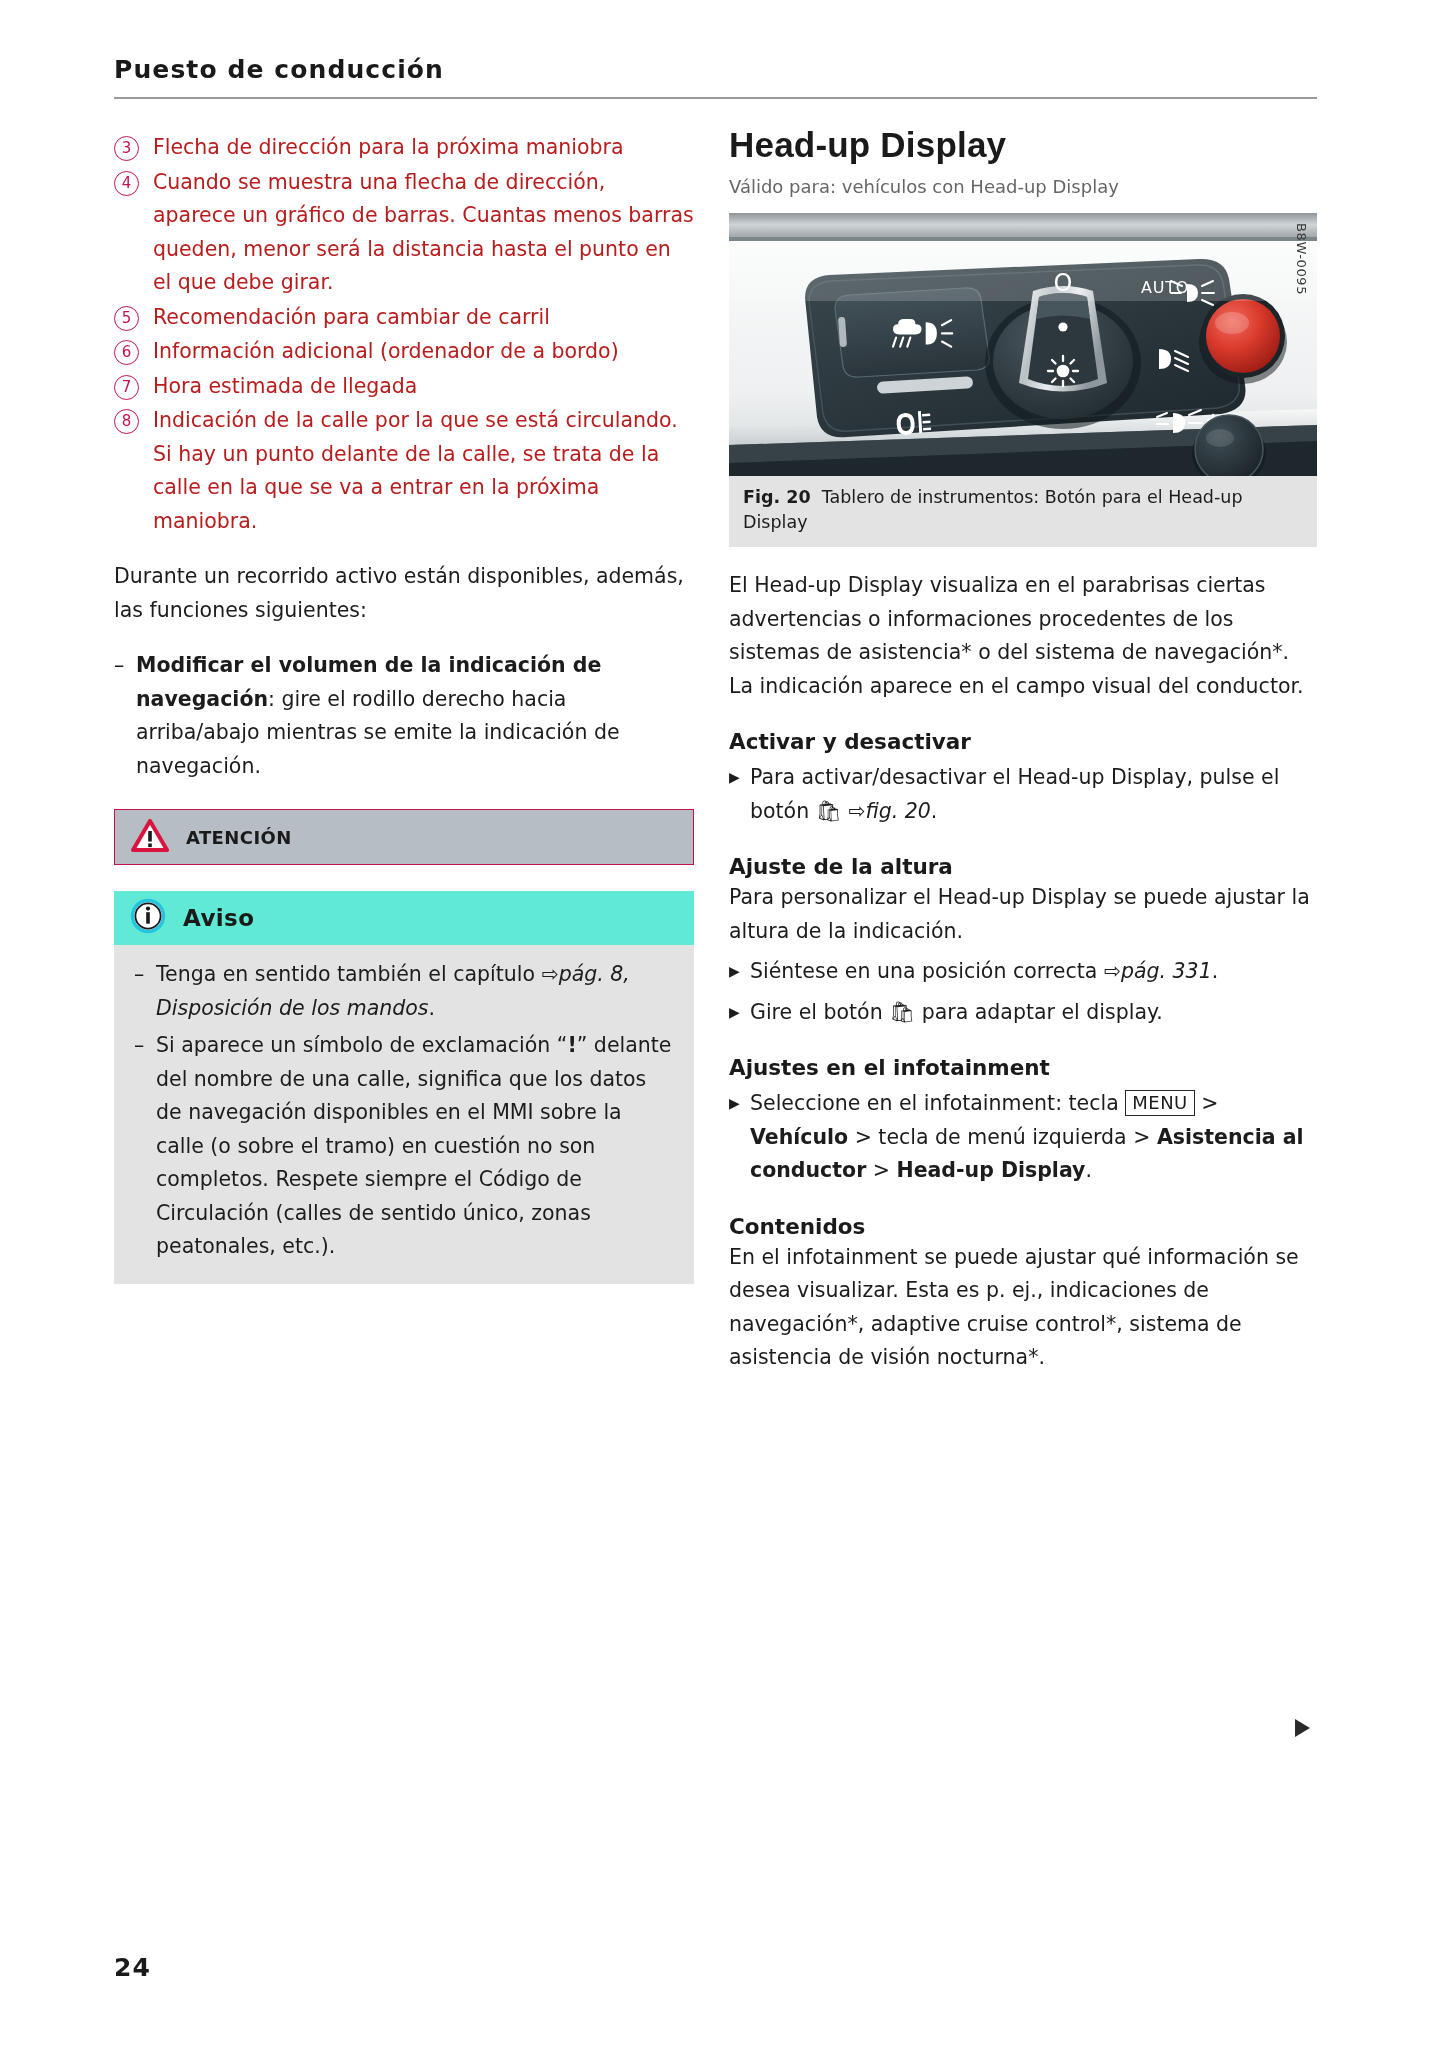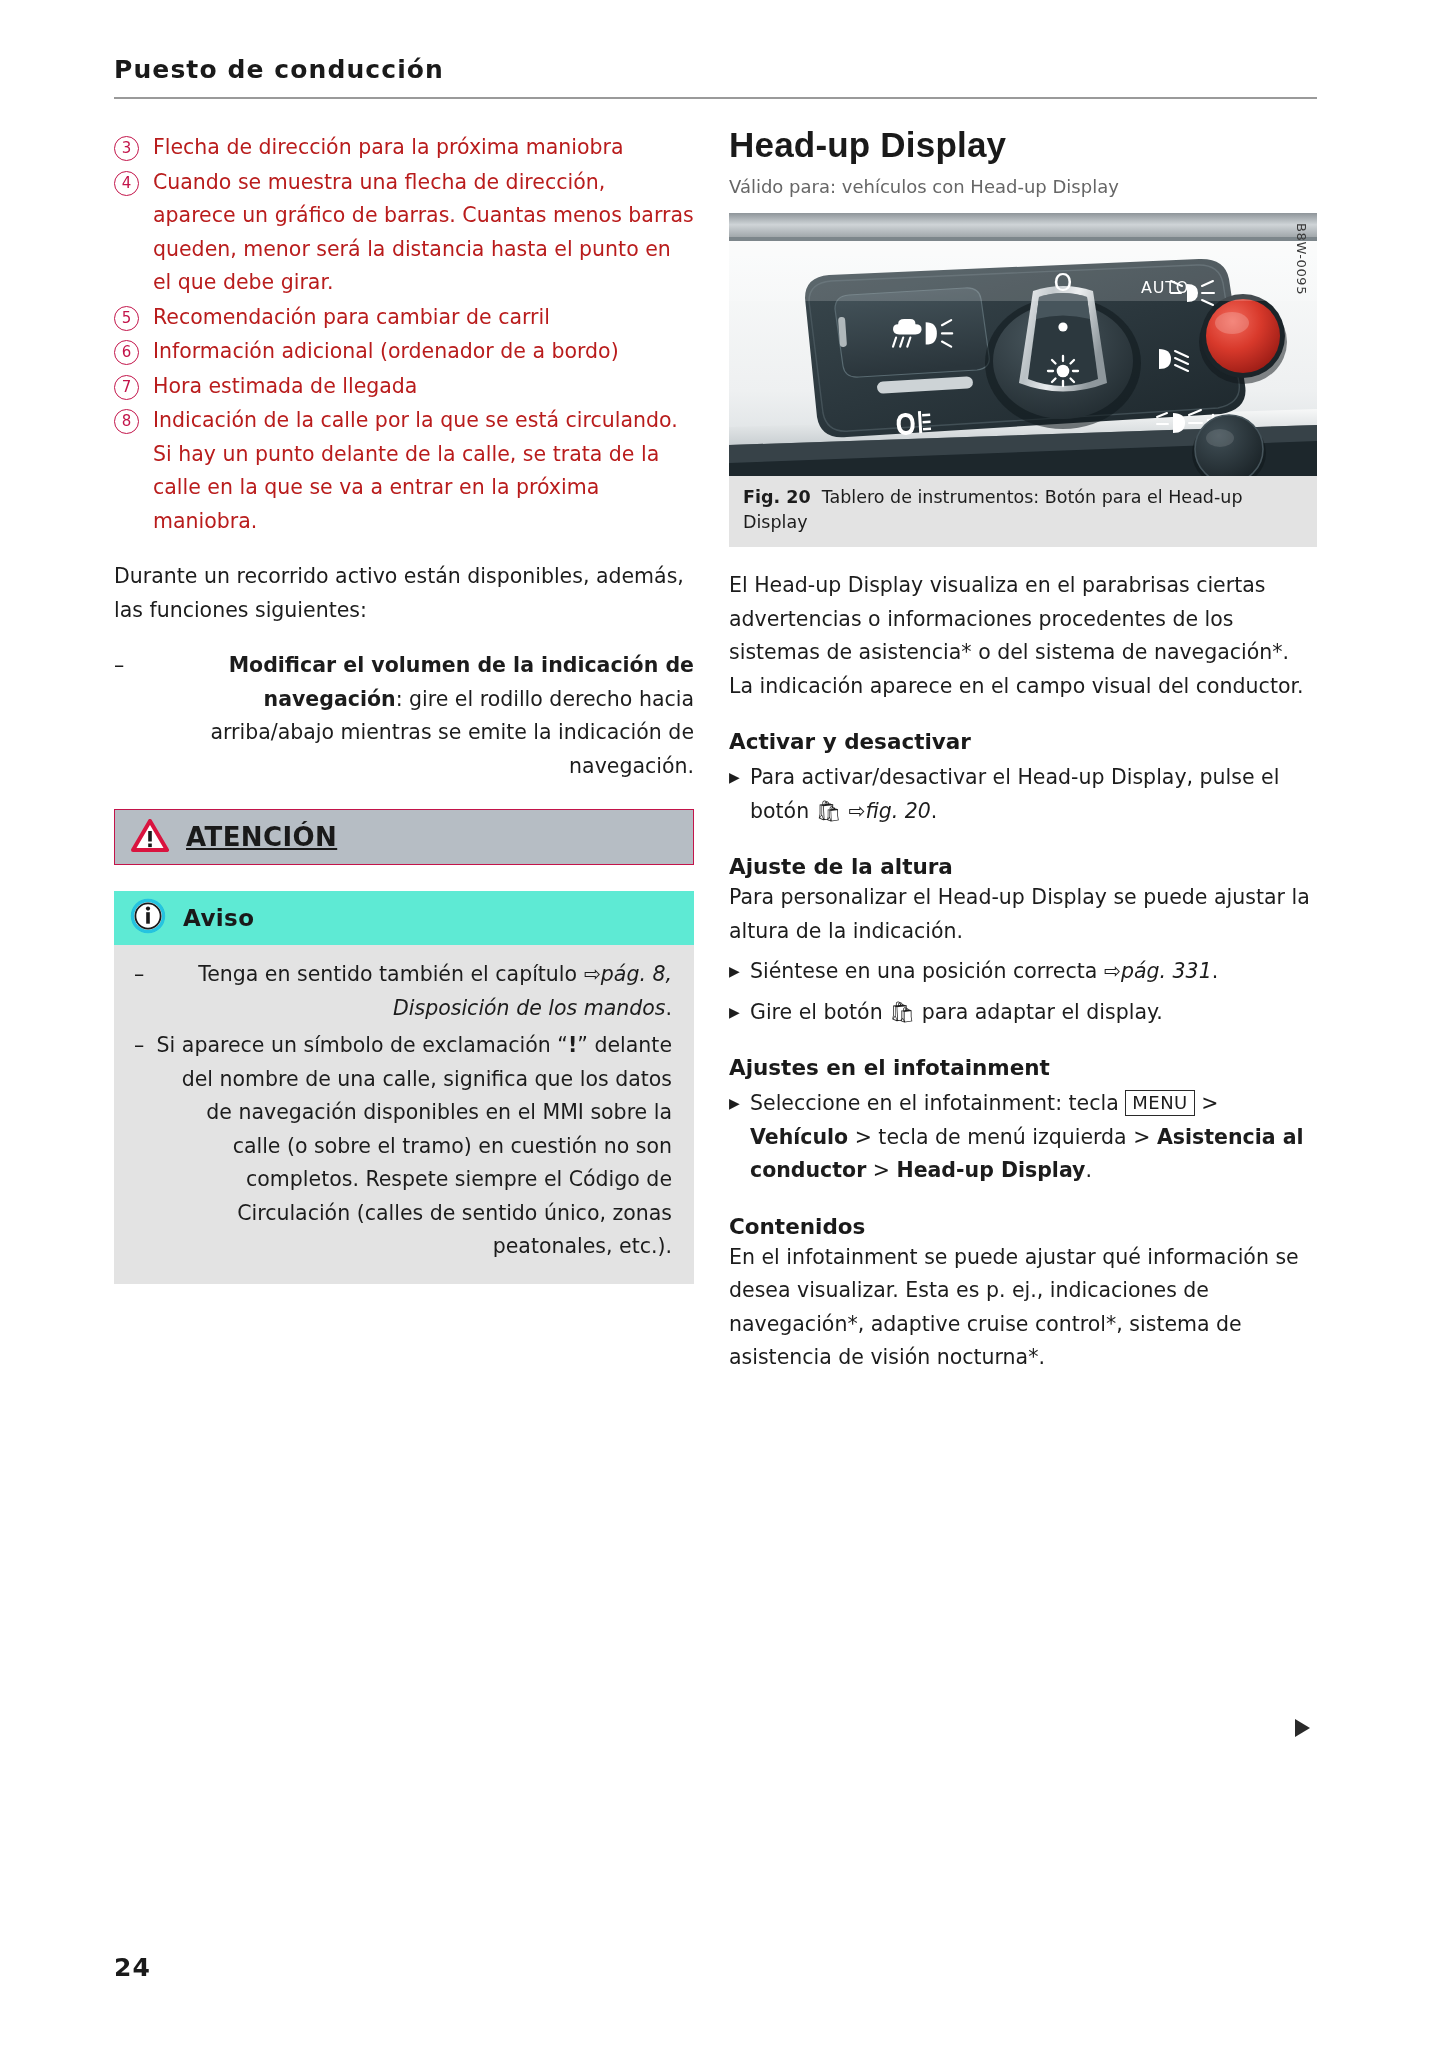--- a/index.html
+++ b/index.html
@@ -90,43 +90,42 @@
   }
   p.body.tight { margin-top: 0; }
 
   .dashitem {
     display: flex;
     font-size: 20.5px;
     line-height: 33.5px;
     margin-top: 22px;
   }
   .dashmark { flex: 0 0 auto; width: 22px; }
-  .dashbody { flex: 1 1 auto; text-align: right; }
+  .dashbody { flex: 1 1 auto; }
   .b { font-weight: bold; }
 
   
   .warnbox {
     margin-top: 26px;
     border: 1.6px solid #c3144a;
     background: #e8e8e8;
   }
   .warnbox .hdr {
     background: #b6bdc4;
     display: flex;
     align-items: center;
     padding: 11px 16px 11px 16px;
     height: 54px;
   }
   .warnbox .hdr .label {
-    font-size: 26px;
+    font-size: 18px;
     font-weight: bold;
     letter-spacing: 0.4px;
     margin-left: 17px;
     color: #1a1a1a;
-    text-decoration: underline;
   }
   .warnbox .bodytext {
     padding: 13px 20px 19px 20px;
     font-size: 20.5px;
     line-height: 33.5px;
     color: #1c1c1c;
   }
 
   
   .notebox {

